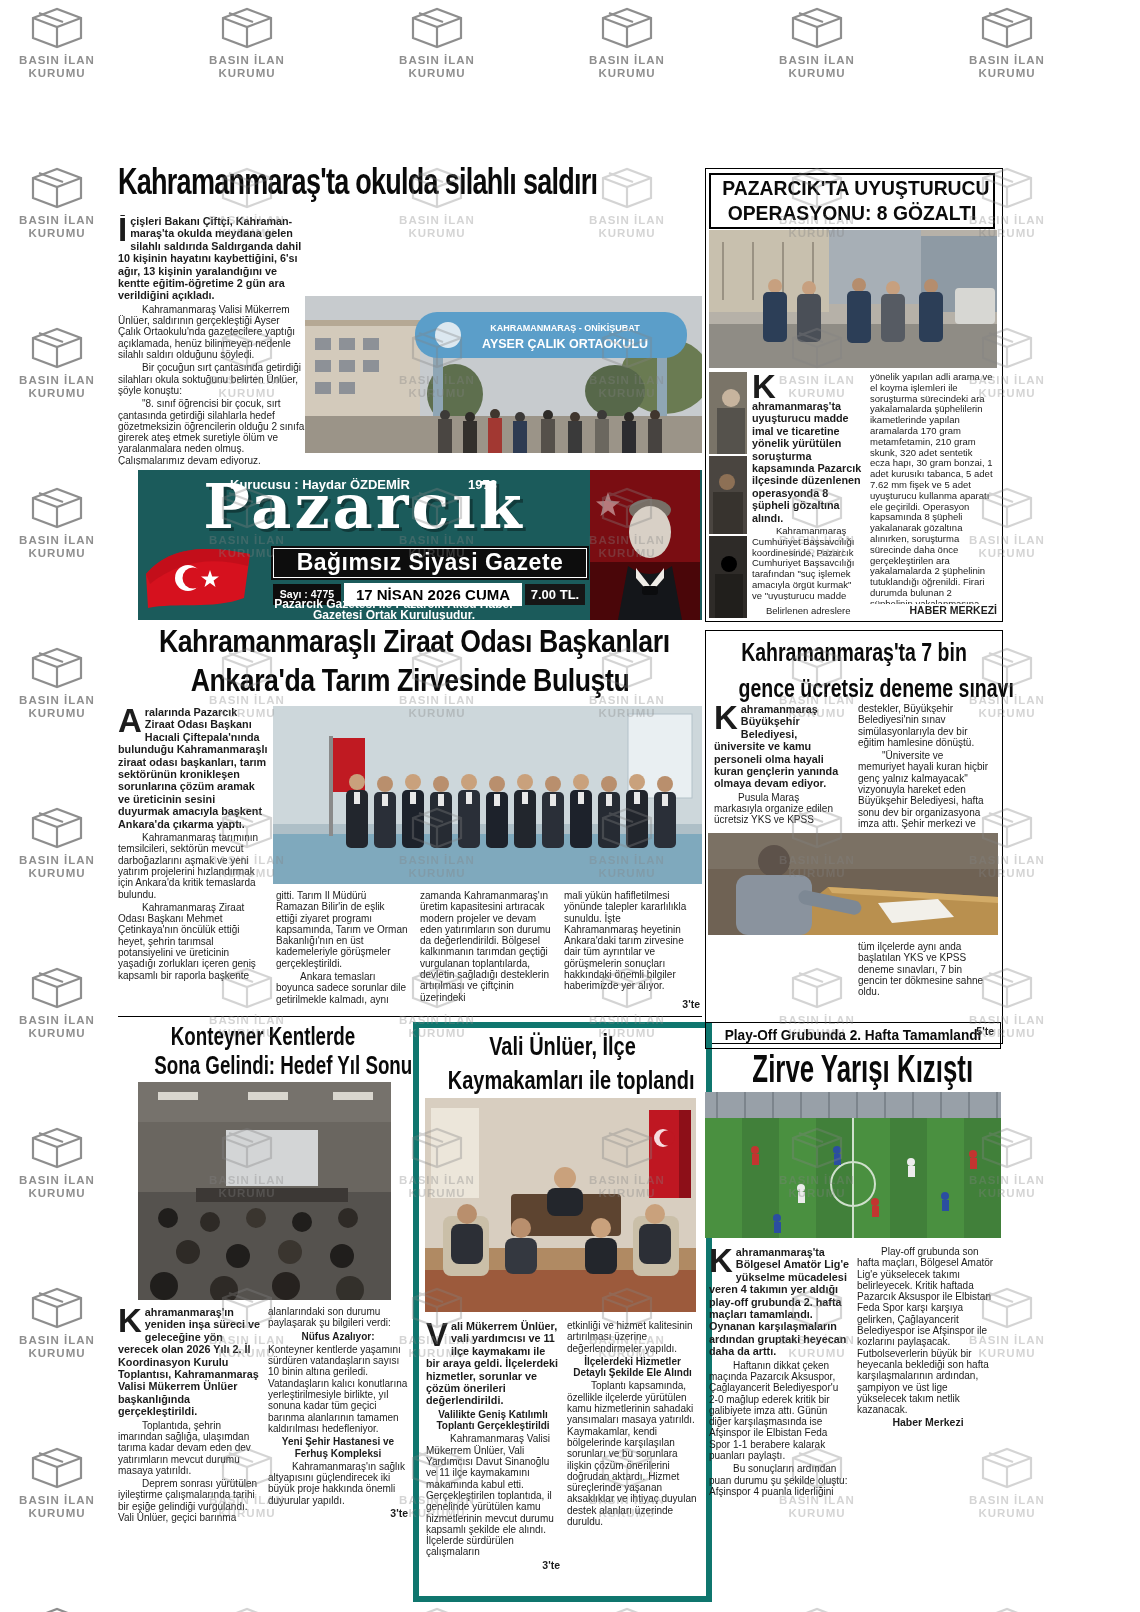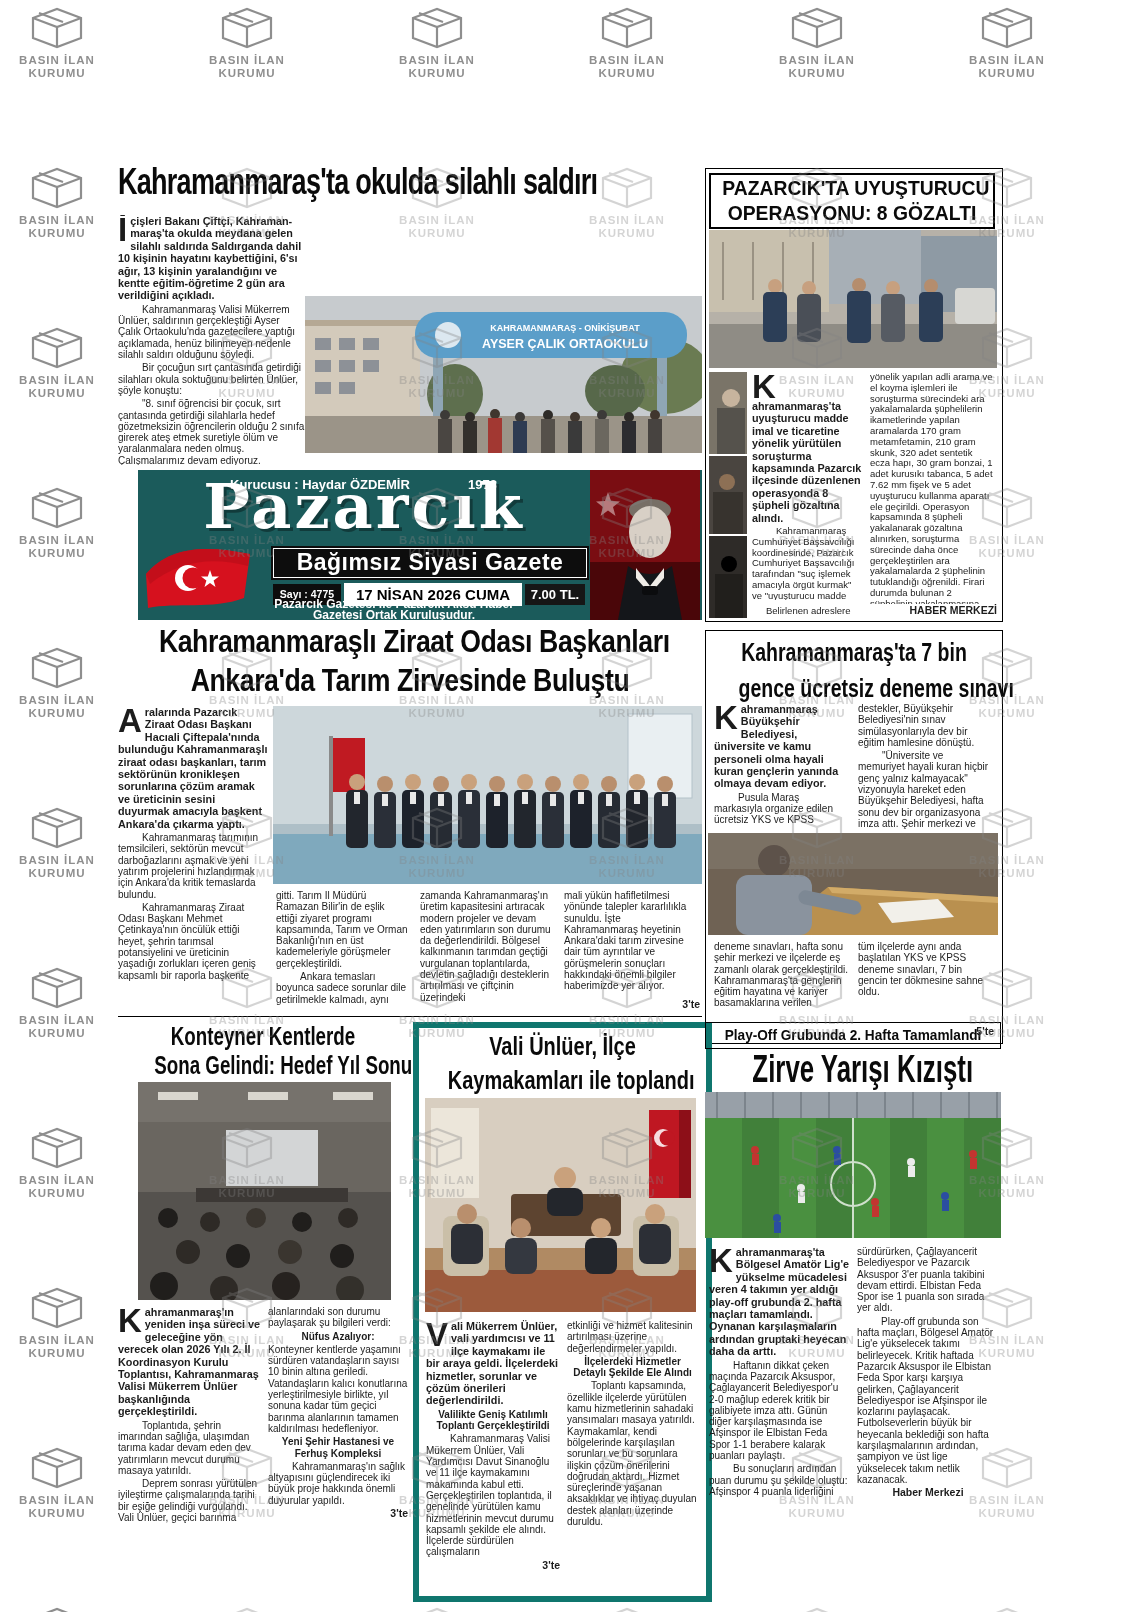--- a/index.html
+++ b/index.html
@@ -352,23 +352,20 @@
     <svg class="photo exam-photo" width="290" height="102" viewBox="0 0 290 102">
       <rect width="290" height="102" fill="#6f6254"></rect>
       <rect width="290" height="36" fill="#7b7164"></rect>
       <polygon points="60,102 120,54 290,64 290,102" fill="#b9904f"></polygon>
       <polygon points="120,54 290,64 290,70 124,60" fill="#d2ab68"></polygon>
       <polygon points="170,70 230,66 246,84 184,90" fill="#f2f0ea"></polygon>
       <circle cx="66" cy="28" r="16" fill="#5d524a"></circle>
       <rect x="28" y="42" width="76" height="60" rx="12" fill="#8a939e"></rect>
       <rect x="92" y="56" width="64" height="14" rx="7" fill="#7d8894" transform="rotate(12 92 56)"></rect>
     </svg>
-    <div class="exam-col3">
-      <p>deneme sınavları, hafta sonu şehir merkezi ve ilçelerde eş zamanlı olarak gerçekleştirildi. Kahramanmaraş'ta gençlerin eğitim hayatına ve kariyer basamaklarına verilen</p>
-    </div>
     <div class="exam-col4">
       <p>tüm ilçelerde aynı anda başlatılan YKS ve KPSS deneme sınavları, 7 bin gencin ter dökmesine sahne oldu.</p>
     </div>
     <p class="jump exam-jump">5'te</p>
   </section>
 
   <section class="abs art-container bodytxt">
     <h1 class="h-container">
         <span class="cond">Konteyner Kentlerde</span>
       </h1>
@@ -507,21 +504,20 @@
         <circle cx="72" cy="126" r="4" fill="#2b4ea0"></circle>
           <rect x="69" y="130" width="7" height="11" fill="#2b4ea0"></rect>
       </g>
     </svg>
     <div class="sports-col1">
       <p class="lead"><span class="dropcap">K</span><span>ahramanmaraş'ta Bölgesel Amatör Lig'e yükselme mücadelesi veren 4 takımın yer aldığı play-off grubunda 2. hafta maçları tamamlandı. Oynanan karşılaşmaların ardından gruptaki heyecan daha da arttı.</span></p>
       <p class="ind">Haftanın dikkat çeken maçında Pazarcık Aksuspor, Çağlayancerit Belediyespor'u 2-0 mağlup ederek kritik bir galibiyete imza attı. Günün diğer karşılaşmasında ise Afşinspor ile Elbistan Feda Spor 1-1 berabere kalarak puanları paylaştı.</p>
       <p class="ind">Bu sonuçların ardından puan durumu şu şekilde oluştu: Afşinspor 4 puanla liderliğini</p>
     </div>
     <div class="sports-col2">
-      <p>sürdürürken, Çağlayancerit Belediyespor ve Pazarcık Aksuspor 3'er puanla takibini devam ettirdi. Elbistan Feda Spor ise 1 puanla son sırada yer aldı.</p>
       <p class="ind">Play-off grubunda son hafta maçları, Bölgesel Amatör Lig'e yükselecek takımı belirleyecek. Kritik haftada Pazarcık Aksuspor ile Elbistan Feda Spor karşı karşıya gelirken, Çağlayancerit Belediyespor ise Afşinspor ile kozlarını paylaşacak. Futbolseverlerin büyük bir heyecanla beklediği son hafta karşılaşmalarının ardından, şampiyon ve üst lige yükselecek takım netlik kazanacak.</p>
       <p class="byline">Haber Merkezi</p>
     </div>
   </section>
 
   <div class="wm-layer" id="wm-layer">
       <div class="wm-tile dark" style="left: -8px; top: 6px;"><svg width="56" height="44" viewBox="0 0 56 44">
           <g fill="none" stroke="currentColor" stroke-width="2.2">
             <path d="M4 12 L28 3 L52 12 L52 32 L28 41 L4 32 Z"></path>
             <path d="M4 12 L28 21 L52 12"></path>

